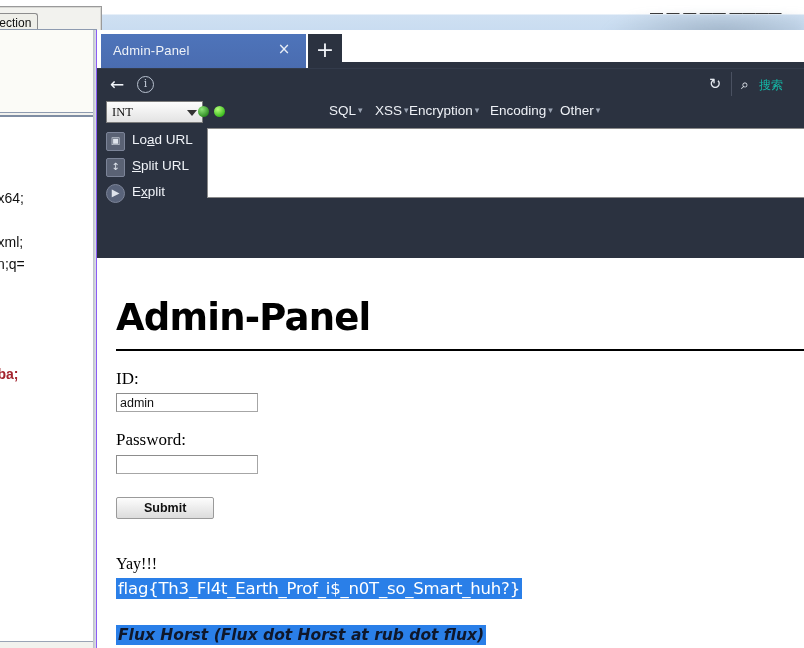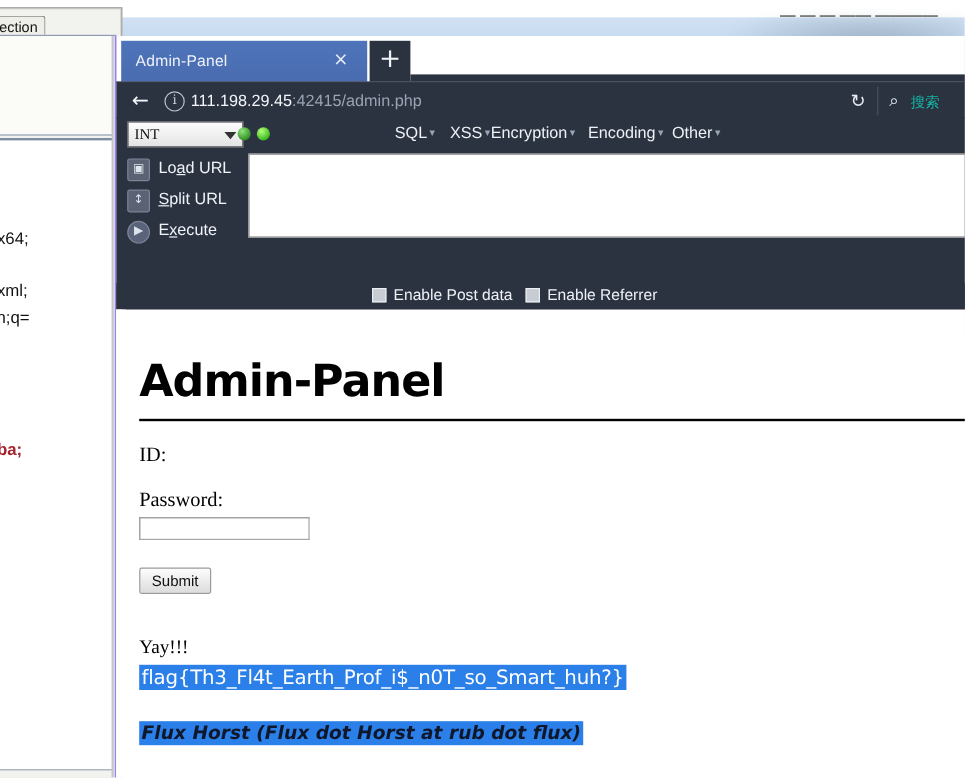--- a/index.html
+++ b/index.html
@@ -227,22 +227,22 @@
     width:142px;height:19px;box-sizing:border-box;
     border:1px solid #a6a6a6;border-top-color:#8d8d8d;border-left-color:#8d8d8d;
     background:#fff;font-size:12.5px;color:#111;padding:1px 3px;
     font-family:"Liberation Sans", sans-serif;outline:none;
   }
   #submit-button{
     margin-top:23px;
     min-width:60px;height:22px;
     background:linear-gradient(180deg,#fdfdfd,#e9e9e9 60%,#dcdcdc);
     border:1px solid #9a9a9a;border-radius:2px;
-    font-size:12.5px;color:#111;padding:0 9px;
-    font-family:"Liberation Sans", sans-serif;cursor:default;
+    font-size:12.5px;color:#111;padding:0 27px;
+    font-family:"Liberation Sans", sans-serif;cursor:default;font-weight:bold;
   }
   #yay{
     margin-top:36px;font-family:"Liberation Serif", serif;
     font-size:16px;color:#000;
   }
   #flag{
     margin-top:5px;display:inline-block;
     background:#2a7fe8;color:#ffffff;
     font-family:"DejaVu Sans", sans-serif;
     font-size:16.5px;padding:1px 2px;letter-spacing:-.2px;
@@ -303,21 +303,20 @@
     <div id="tab-active">
       <div class="label">Admin-Panel</div>
       <div id="tab-close">×</div>
     </div>
     <div id="tab-new">+</div>
   </div>
 
   <div id="navbar">
     <div id="nav-back">←</div>
     <div id="nav-info">i</div>
-    <div id="nav-url"><span class="host">111.198.29.45</span><span>:42415/admin.php</span></div>
     <div id="nav-reload">↻</div>
     <div id="nav-divider"></div>
     <div id="nav-search">
       <div class="mag">⌕</div>
       <div class="ph">搜索</div>
     </div>
   </div>
 
   <div id="hackbar">
     <div id="hb-row1">
@@ -339,45 +338,36 @@
       <div class="hb-action" style="top:0px">
         <div class="ico">▣</div>
         <div class="txt"><span>Lo</span><u>a</u><span>d URL</span></div>
       </div>
       <div class="hb-action" style="top:26px">
         <div class="ico">↕</div>
         <div class="txt"><span></span><u>S</u><span>plit URL</span></div>
       </div>
       <div class="hb-action" style="top:52px">
         <div class="ico circ">▶</div>
-        <div class="txt"><span>E</span><u>x</u><span>ecute</span></div>
+        <div class="txt"><span>E</span><u>x</u><span>plit</span></div>
       </div>
     </div>
 
     <div id="hb-textarea"></div>
 
-    <div id="hb-checks">
-      <div class="hb-check" style="left:213px">
-        <div class="box"></div>
-        <div class="lab">Enable Post data</div>
-      </div>
-      <div class="hb-check" style="left:341px">
-        <div class="box"></div>
-        <div class="lab">Enable Referrer</div>
-      </div>
-    </div>
   </div>
 
   <div id="scrollgutter"></div>
   <div id="pagewrap">
     <div id="content">
       <h1 id="page-title">Admin-Panel</h1>
       <div id="title-rule"></div>
 
       <div class="field-label">ID:</div>
+      <input class="text-input" id="id-input" type="text" value="admin" style="">
 
       <div class="field-label">Password:</div>
       <input class="text-input" id="password-input" type="text" value="" style="">
 
       <div>
         <button id="submit-button">Submit</button>
       </div>
 
       <div id="yay">Yay!!!</div>
       <div><span id="flag">flag{Th3_Fl4t_Earth_Prof_i$_n0T_so_Smart_huh?}</span></div>

